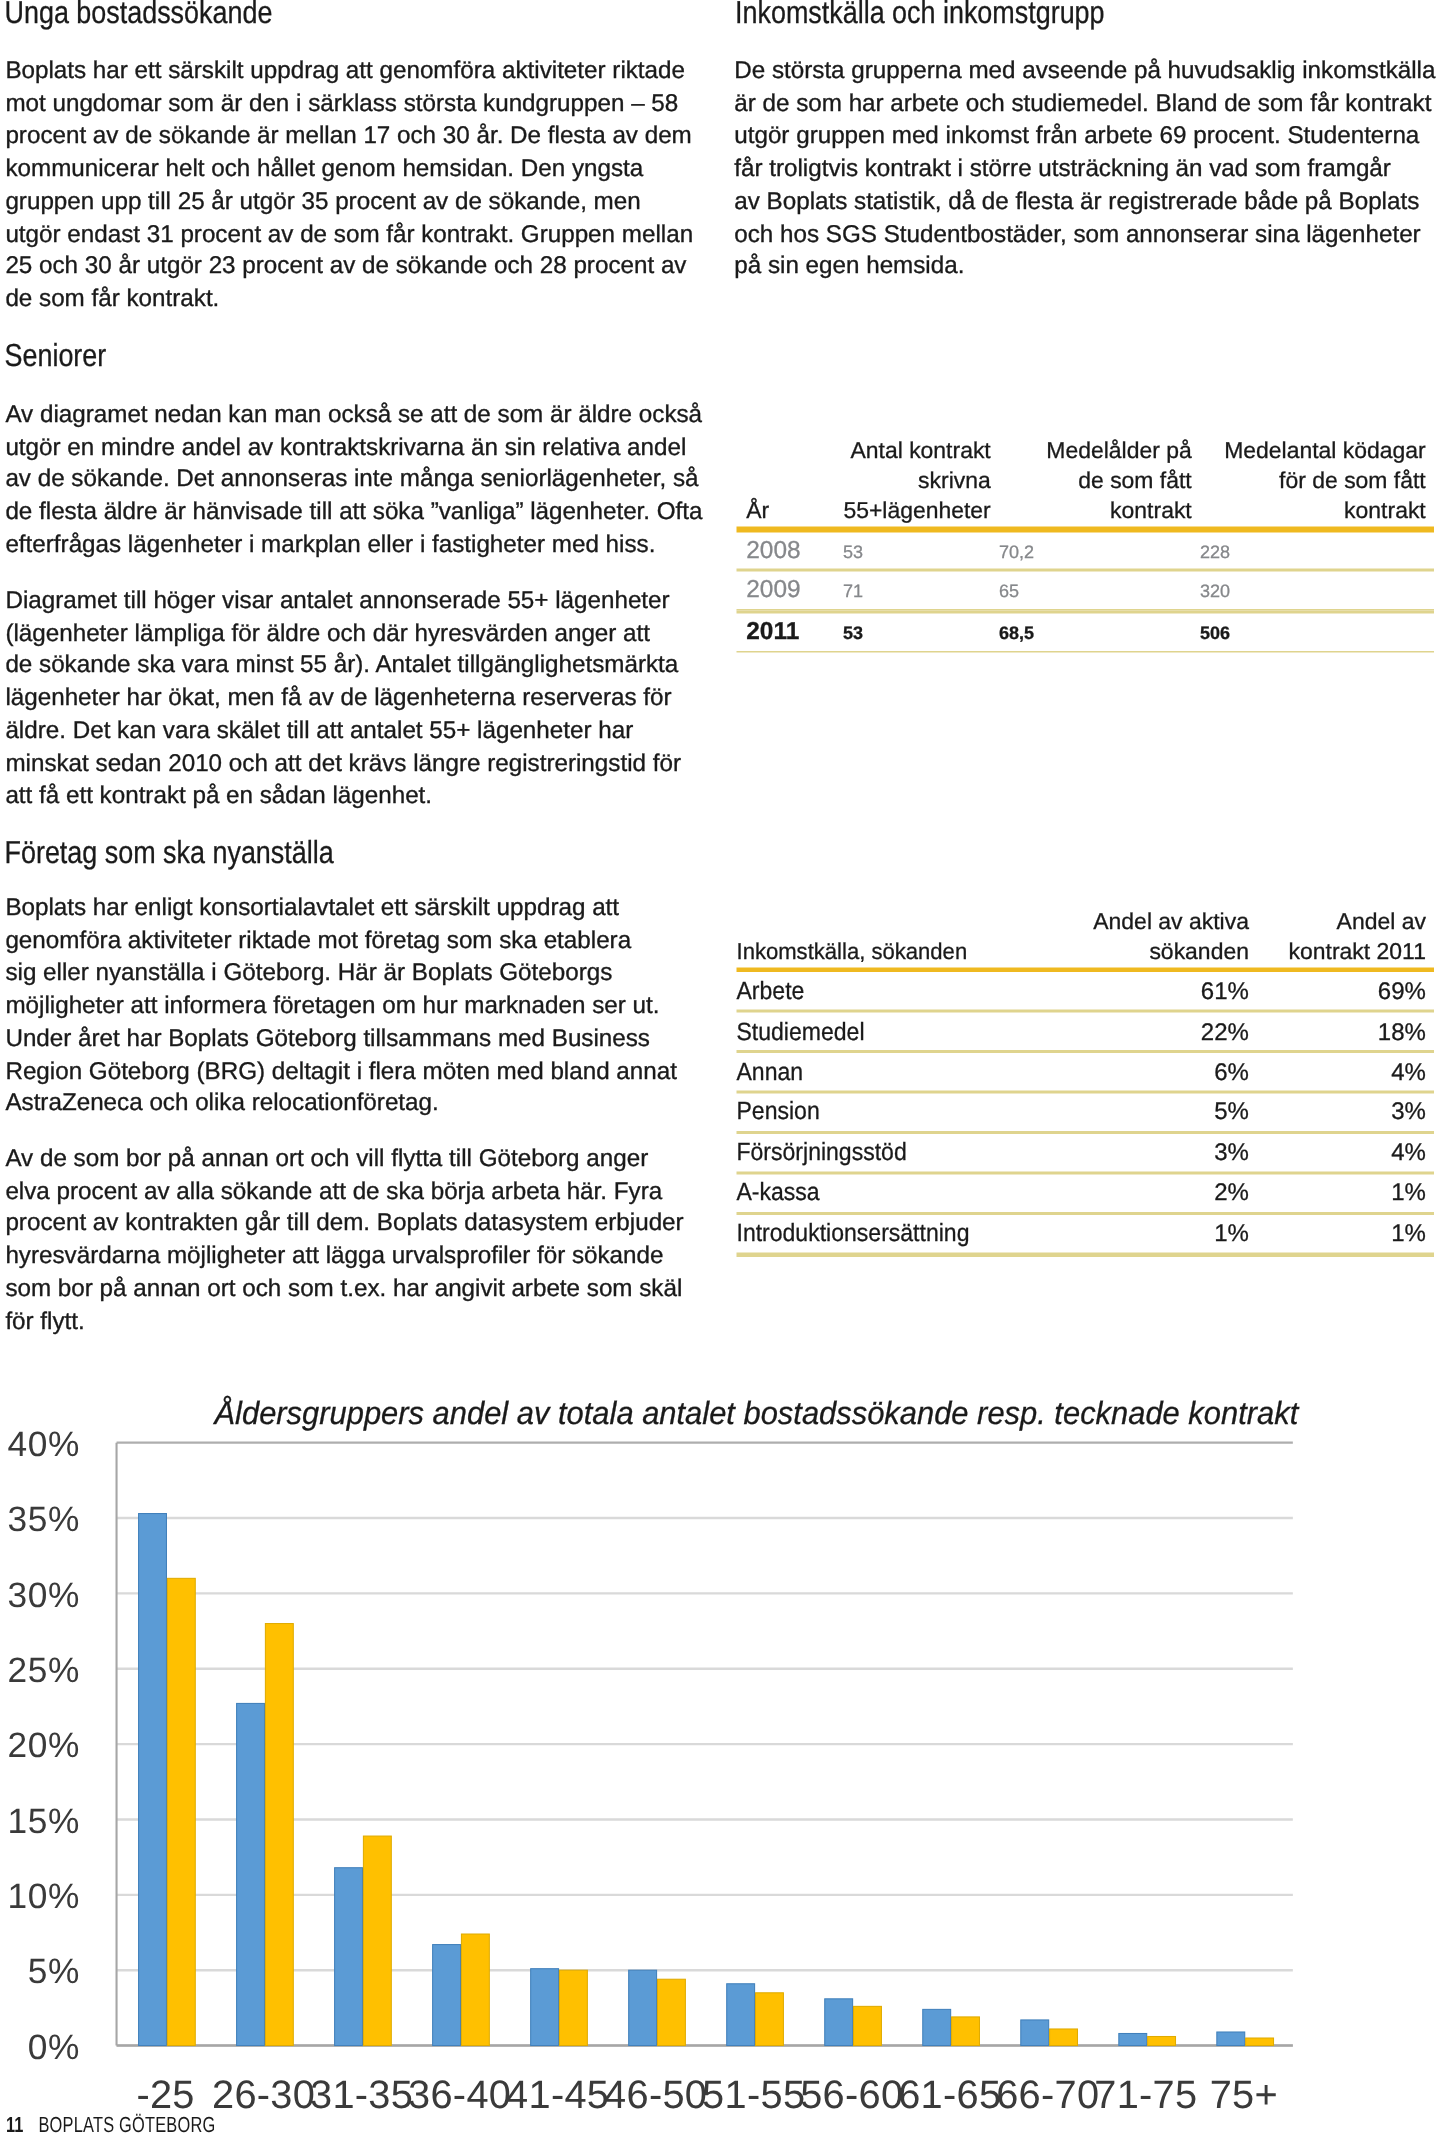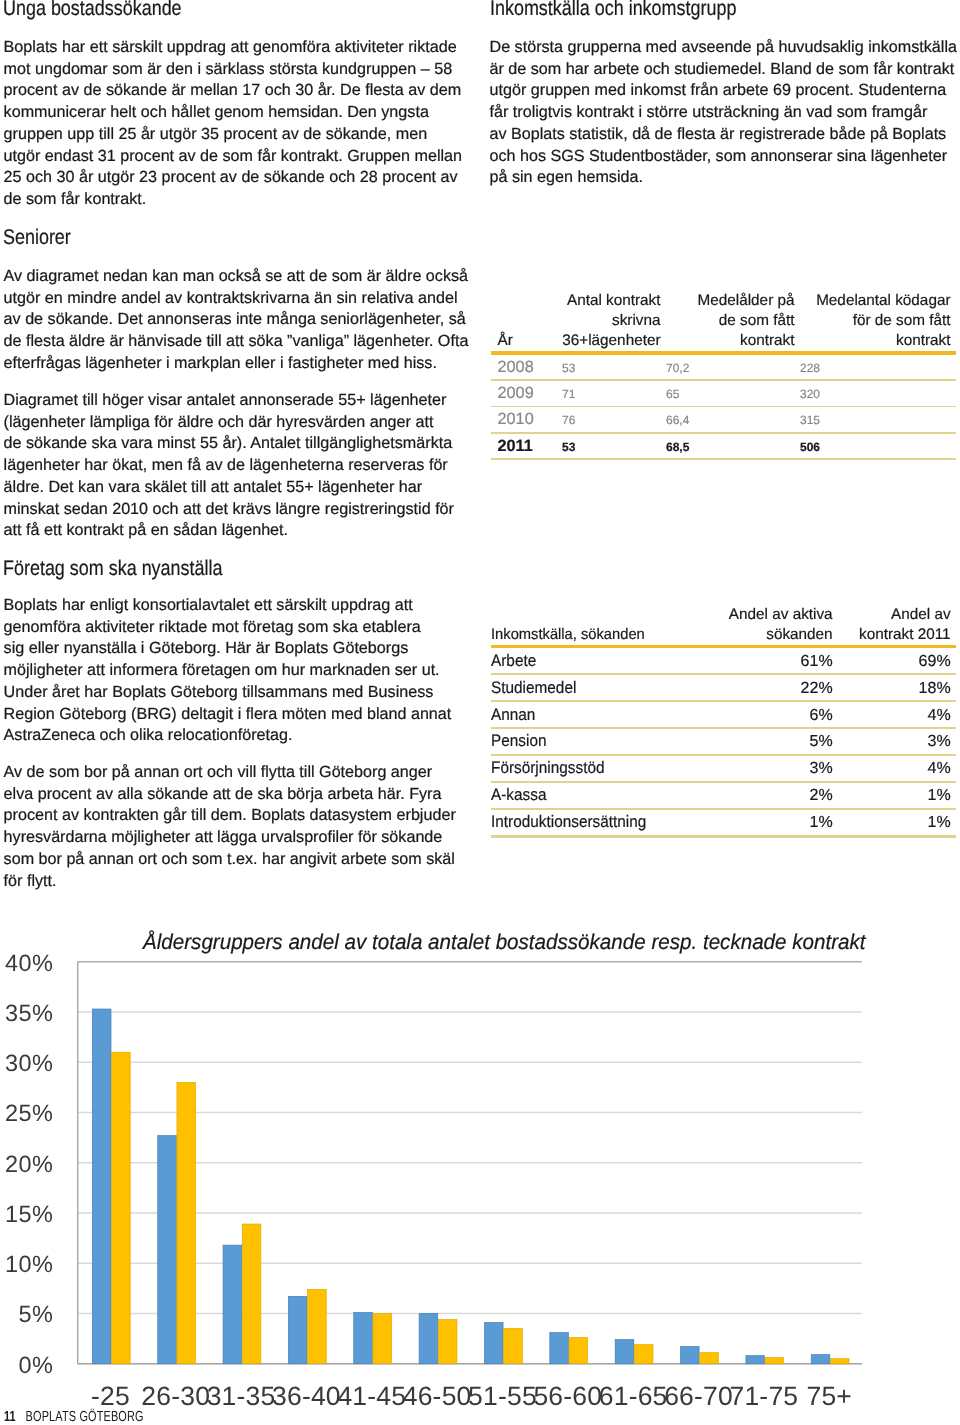--- a/index.html
+++ b/index.html
@@ -84,21 +84,21 @@
 <table id="t1" class="tbl">
     <colgroup>
       <col class="c0">
       <col class="c1">
       <col class="c2">
       <col class="c3">
     </colgroup>
     <thead>
       <tr>
         <th class="thd c0"><span class="hl">&nbsp;</span><span class="hl">&nbsp;</span><span class="hl">År</span></th>
-        <th class="thd c1"><span class="hl">Antal kontrakt</span><span class="hl">skrivna</span><span class="hl">36+lägenheter</span></th>
+        <th class="thd c1"><span class="hl">Antal kontrakt</span><span class="hl">skrivna</span><span class="hl">55+lägenheter</span></th>
         <th class="thd c2"><span class="hl">Medelålder på</span><span class="hl">de som fått</span><span class="hl">kontrakt</span></th>
         <th class="thd c3"><span class="hl">Medelantal ködagar</span><span class="hl">för de som fått</span><span class="hl">kontrakt</span></th>
       </tr>
     </thead>
     <tbody>
       <tr>
         <td colspan="4" style="padding:0">
           <div class="rule-strong"></div>
         </td>
       </tr>
@@ -116,26 +116,20 @@
       <tr class="body gray">
         <td class="lbl c0" style="">2009</td>
         <td class="val c1" style="">71</td>
         <td class="val c2" style="">65</td>
         <td class="val c3" style="">320</td>
       </tr>
       <tr>
         <td colspan="4" style="padding:0">
           <div class="rule-light"></div>
         </td>
-      </tr>
-      <tr class="body gray">
-        <td class="lbl c0" style="">2010</td>
-        <td class="val c1" style="">76</td>
-        <td class="val c2" style="">66,4</td>
-        <td class="val c3" style="">315</td>
       </tr>
       <tr>
         <td colspan="4" style="padding:0">
           <div class="rule-light"></div>
         </td>
       </tr>
       <tr class="body">
         <td class="lbl c0" style="font-weight:700;">2011</td>
         <td class="val c1" style="font-weight:700;">53</td>
         <td class="val c2" style="font-weight:700;">68,5</td>

